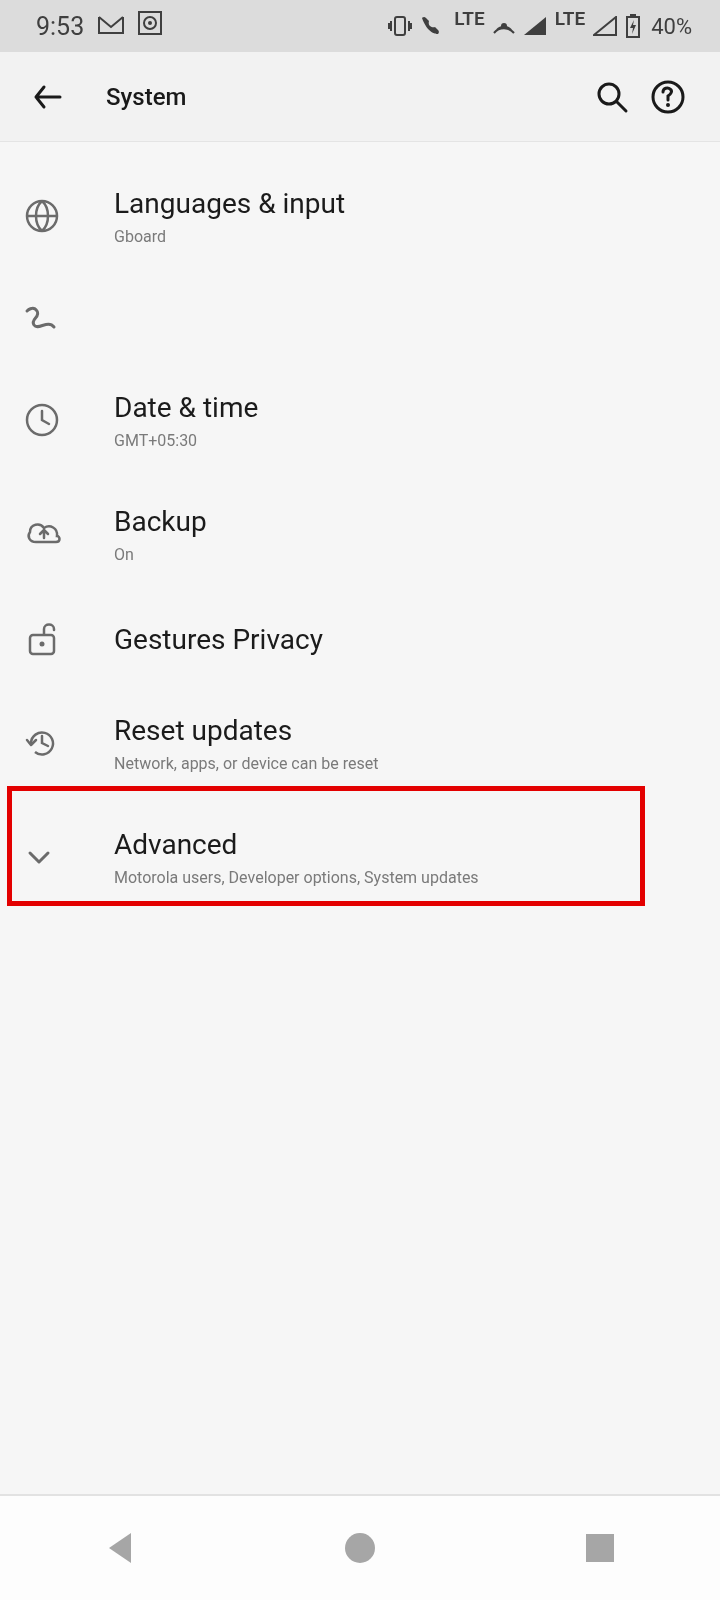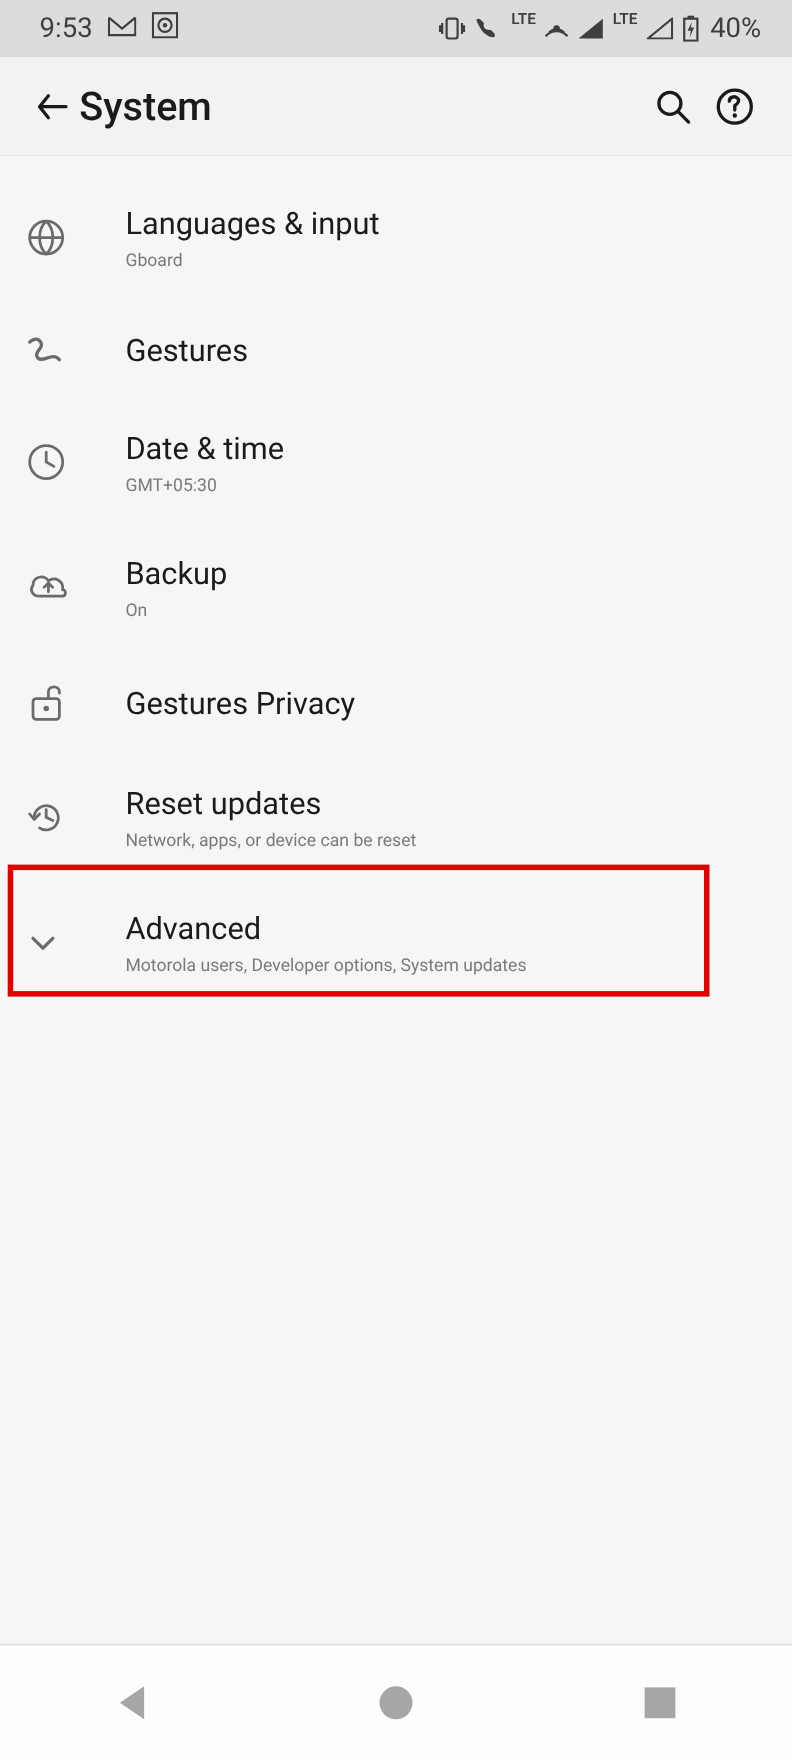--- a/index.html
+++ b/index.html
@@ -26,23 +26,24 @@
   .app-bar {
     height: 90px;
     background: #f2f2f2;
     display: flex;
     align-items: center;
     padding: 0 24px;
     border-bottom: 1px solid #e4e4e4;
   }
   .app-bar .back { width: 48px; display:flex; justify-content:center; }
   .app-bar .title {
-    font-size: 36px;
+    font-size: 24px;
     font-weight: 500;
     color: #1a1a1a;
+    margin-left: 34px;
     flex: 1;
   }
   .app-bar .action { width: 56px; display:flex; justify-content:center; }
   .list { padding-top: 18px; }
   .row {
     display: flex;
     align-items: center;
     padding: 26px 20px 26px 24px;
     min-height: 90px;
   }
@@ -78,22 +79,22 @@
     position: absolute;
     bottom: 0; left: 0; right: 0;
     height: 106px;
     background: #fdfdfd;
     border-top: 2px solid #e2e2e2;
     display: flex;
     justify-content: space-around;
     align-items: center;
   }
   .navbar .btn { width: 120px; display:flex; justify-content:center; color:#a6a6a6; }
-  .lte-label { font-size: 14px; font-weight: 600; }
-  .battery-pct { font-size: 25px; margin-left: 2px; }
+  .lte-label { font-size: 19px; font-weight: 600; }
+  .battery-pct { font-size: 22px; margin-left: 2px; }
 </style>
 </head>
 <body>
 
 <div class="status-bar">
   <div class="status-left">
     <span>9:53</span>
     <span>
       <svg width="26" height="20" viewBox="0 0 26 20">
           <path d="M1 2 L13 12 L25 2 M1 2 V18 H25 V2" fill="none" stroke="#3f3f3f" stroke-width="2"></path>
@@ -188,23 +189,20 @@
   </div>
 
   <div class="row">
     <div class="icon-slot">
         <span>
       <svg width="34" height="30" viewBox="0 0 34 30">
             <path d="M3 8 C3 8 9 2 13 8 C17 14 6 16 10 22 C14 28 24 16 30 24" fill="none" stroke="#6b6b6b" stroke-width="3" stroke-linecap="round"></path>
           </svg>
     </span>
       </div>
-    <div class="texts">
-      <div class="title">Gestures</div>
-    </div>
   </div>
 
   <div class="row">
     <div class="icon-slot">
         <span>
       <svg width="36" height="36" viewBox="0 0 36 36">
             <circle cx="18" cy="18" r="15" fill="none" stroke="#6b6b6b" stroke-width="2.5"></circle>
             <path d="M18 9 V18 L25 22" fill="none" stroke="#6b6b6b" stroke-width="2.5" stroke-linecap="round"></path>
           </svg>
     </span>

